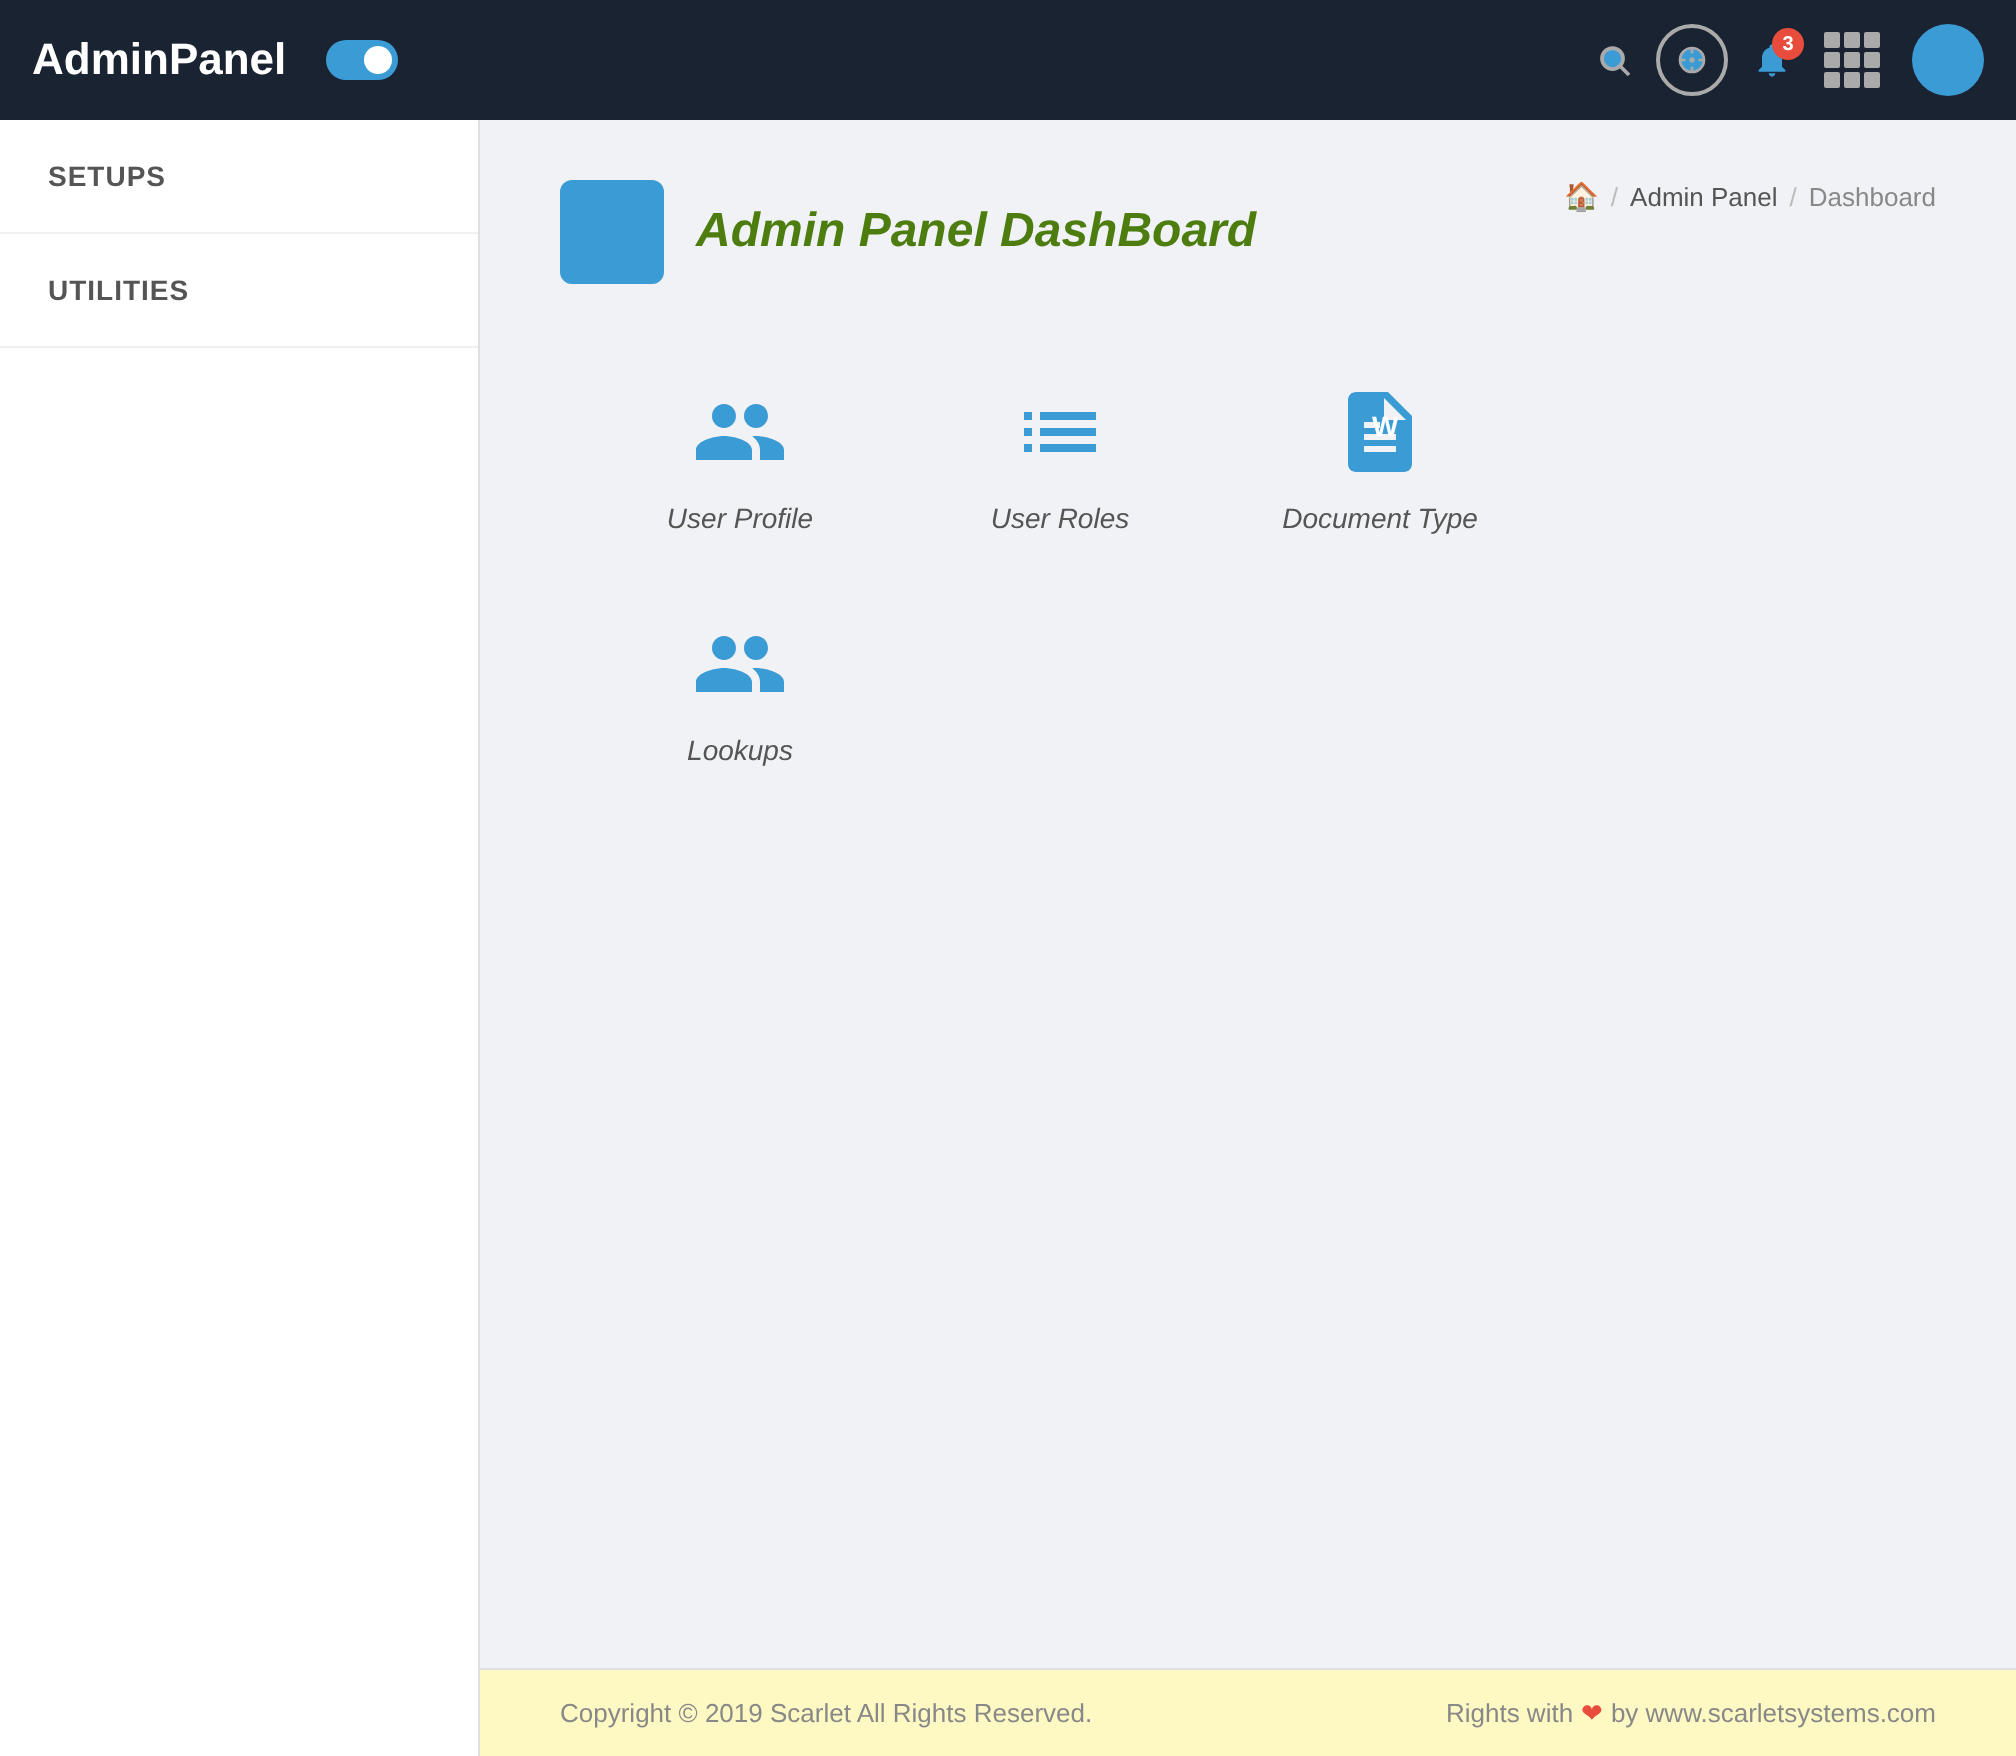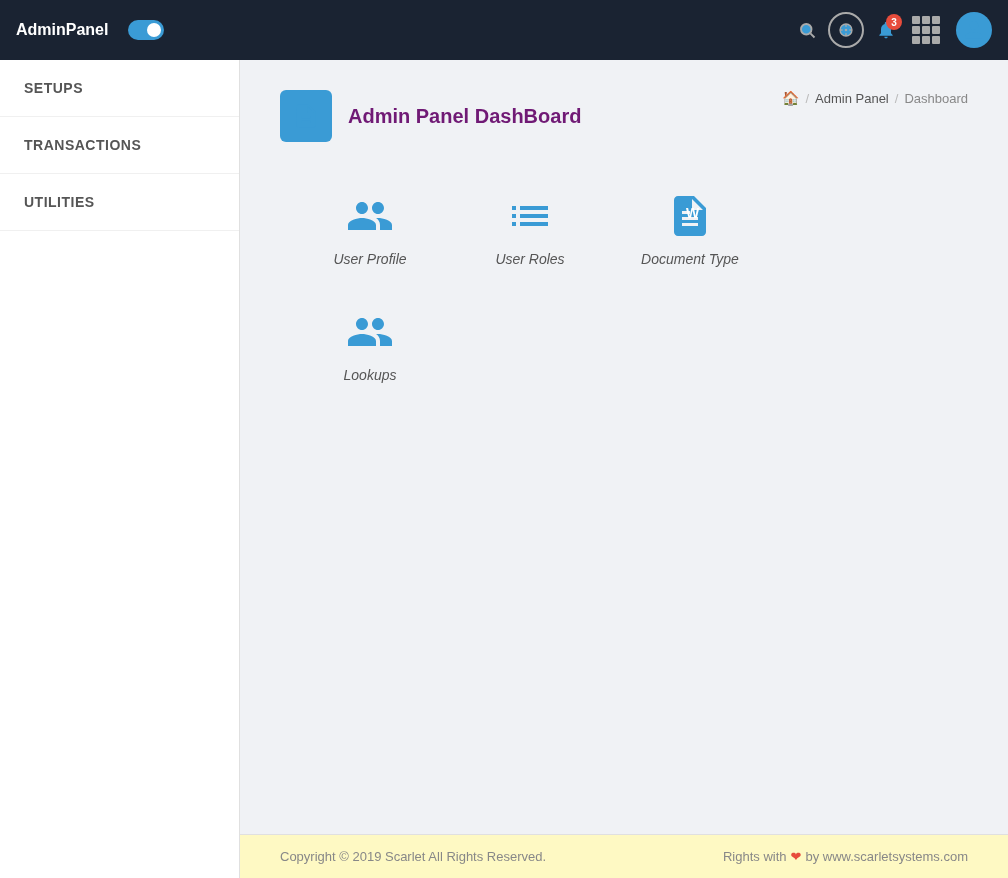--- a/index.html
+++ b/index.html
@@ -10,21 +10,21 @@
       background: #1a2332;
       height: 60px;
       display: flex;
       align-items: center;
       padding: 0 16px;
       gap: 12px;
       flex-shrink: 0;
     }
     .topnav-brand {
       color: white;
-      font-size: 16px;
+      font-size: 22px;
       font-weight: 600;
       margin-right: 8px;
     }
     
     .toggle-switch {
       width: 36px;
       height: 20px;
       background: #3a9bd5;
       border-radius: 10px;
       position: relative;
@@ -173,23 +173,24 @@
       height: 52px;
       background: #3a9bd5;
       border-radius: 6px;
       display: flex;
       align-items: center;
       justify-content: center;
       color: white;
       font-size: 22px;
     }
     .page-title {
-      font-size: 20px;
+      font-size: 24px;
       font-weight: 600;
-      color: #701a75;
+      color: #4d7c0f;
+      font-style: italic;
     }
     .breadcrumb {
       display: flex;
       align-items: center;
       gap: 6px;
       font-size: 13px;
       color: #888;
     }
     .breadcrumb-home {
       color: #888;
@@ -303,23 +304,20 @@
       <path d="M12 12c2.7 0 4.8-2.1 4.8-4.8S14.7 2.4 12 2.4 7.2 4.5 7.2 7.2 9.3 12 12 12zm0 2.4c-3.2 0-9.6 1.6-9.6 4.8v2.4h19.2v-2.4c0-3.2-6.4-4.8-9.6-4.8z"></path>
     </svg>
   </div>
 </nav>
 
 <div class="main-layout">
 
   <aside class="sidebar">
     <div class="sidebar-item">
       <span>SETUPS</span>
-    </div>
-    <div class="sidebar-item">
-      <span>TRANSACTIONS</span>
     </div>
     <div class="sidebar-item">
       <span>UTILITIES</span>
     </div>
   </aside>
 
   <div class="content">
     <div class="content-inner">
 
       <div class="page-header">

